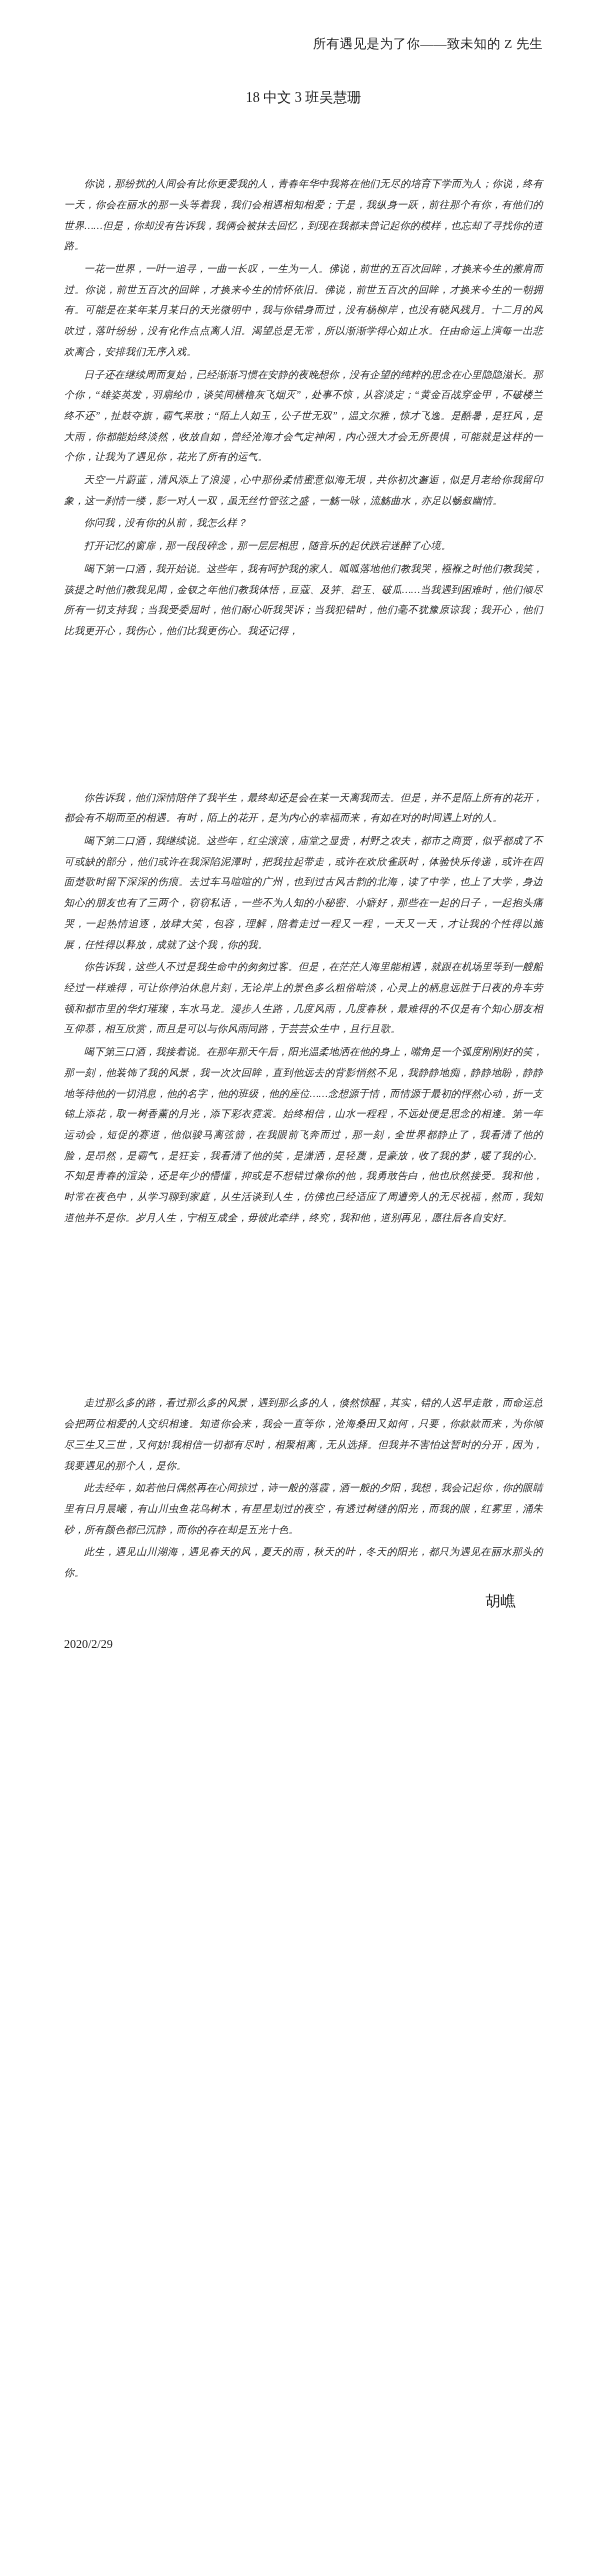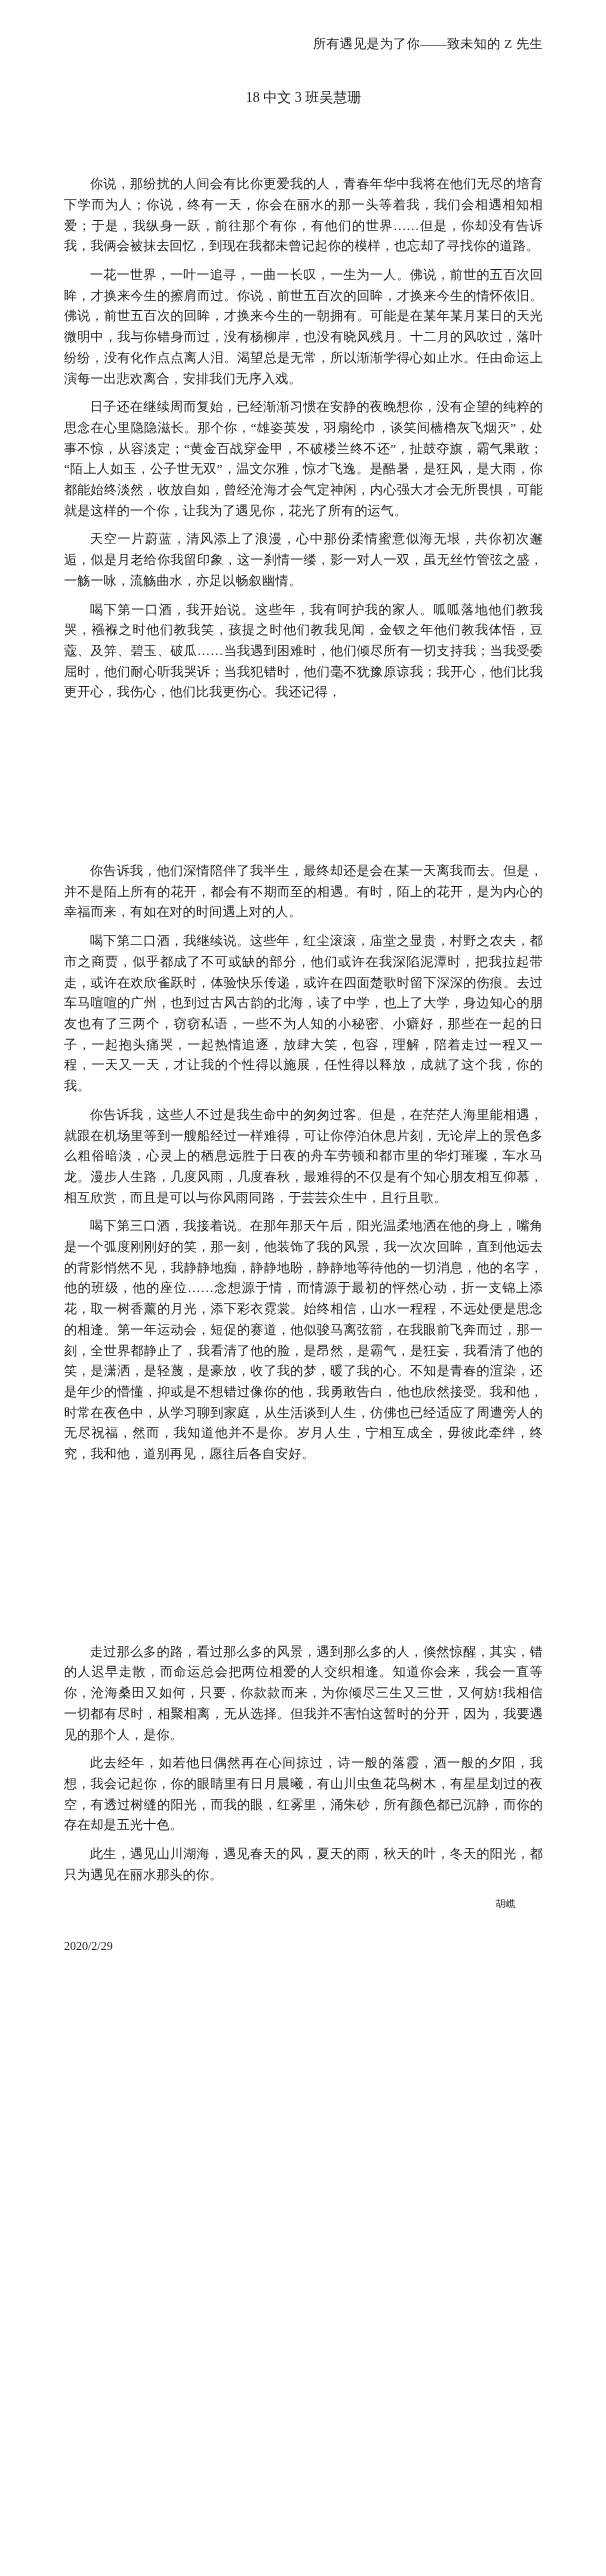--- a/index.html
+++ b/index.html
@@ -25,34 +25,35 @@
     margin: 0;
     line-height: 18.4px;
   }
   .author {
     text-align: center;
     font-size: 14px;
     margin-top: 38px;
     line-height: 13.8px;
   }
   .body-p {
-    font-size: 13px;
+    font-size: 10px;
     line-height: 20.7px;
     text-align: justify;
     text-indent: 2em;
-    margin: 8px 0;
+    margin: 2px 0;
     letter-spacing: 0.2px;
+    font-style: italic;
   }
   .first-p { margin-top: 69px; }
   .cont-p { text-indent: 0; }
   .page-gap-1 { height: 142px; }
   .page-gap-2 { height: 161px; }
   .signature {
     text-align: right;
-    font-size: 10px;
+    font-size: 15px;
     line-height: 20.7px;
     padding-right: 27.6px;
     margin-top: 7.7px;
   }
   .sig-date {
     text-align: left;
     font-size: 12px;
     line-height: 20.7px;
     padding-right: 4.6px;
     margin-top: 22px;
@@ -64,20 +65,22 @@
 <div class="doc">
 
   <h1 class="title">所有遇见是为了你——致未知的 Z 先生</h1>
 
   <div class="author">18 中文 3 班吴慧珊</div>
 
   <p class="body-p first-p">你说，那纷扰的人间会有比你更爱我的人，青春年华中我将在他们无尽的培育下学而为人；你说，终有一天，你会在丽水的那一头等着我，我们会相遇相知相爱；于是，我纵身一跃，前往那个有你，有他们的世界……但是，你却没有告诉我，我俩会被抹去回忆，到现在我都未曾记起你的模样，也忘却了寻找你的道路。</p>
   <p class="body-p">一花一世界，一叶一追寻，一曲一长叹，一生为一人。佛说，前世的五百次回眸，才换来今生的擦肩而过。你说，前世五百次的回眸，才换来今生的情怀依旧。佛说，前世五百次的回眸，才换来今生的一朝拥有。可能是在某年某月某日的天光微明中，我与你错身而过，没有杨柳岸，也没有晓风残月。十二月的风吹过，落叶纷纷，没有化作点点离人泪。渴望总是无常，所以渐渐学得心如止水。任由命运上演每一出悲欢离合，安排我们无序入戏。</p>
   <p class="body-p">日子还在继续周而复始，已经渐渐习惯在安静的夜晚想你，没有企望的纯粹的思念在心里隐隐滋长。那个你，“雄姿英发，羽扇纶巾，谈笑间樯橹灰飞烟灭”，处事不惊，从容淡定；“黄金百战穿金甲，不破楼兰终不还”，扯鼓夺旗，霸气果敢；“陌上人如玉，公子世无双”，温文尔雅，惊才飞逸。是酷暑，是狂风，是大雨，你都能始终淡然，收放自如，曾经沧海才会气定神闲，内心强大才会无所畏惧，可能就是这样的一个你，让我为了遇见你，花光了所有的运气。</p>
   <p class="body-p">天空一片蔚蓝，清风添上了浪漫，心中那份柔情蜜意似海无垠，共你初次邂逅，似是月老给你我留印象，这一刹情一缕，影一对人一双，虽无丝竹管弦之盛，一觞一咏，流觞曲水，亦足以畅叙幽情。</p>
+  <p class="body-p">你问我，没有你的从前，我怎么样？</p>
+  <p class="body-p">打开记忆的窗扉，那一段段碎念，那一层层相思，随音乐的起伏跌宕迷醉了心境。</p>
   <p class="body-p">喝下第一口酒，我开始说。这些年，我有呵护我的家人。呱呱落地他们教我哭，襁褓之时他们教我笑，孩提之时他们教我见闻，金钗之年他们教我体悟，豆蔻、及笄、碧玉、破瓜……当我遇到困难时，他们倾尽所有一切支持我；当我受委屈时，他们耐心听我哭诉；当我犯错时，他们毫不犹豫原谅我；我开心，他们比我更开心，我伤心，他们比我更伤心。我还记得，</p>
 
   <div class="page-gap-1"></div>
 
   <p class="body-p">你告诉我，他们深情陪伴了我半生，最终却还是会在某一天离我而去。但是，并不是陌上所有的花开，都会有不期而至的相遇。有时，陌上的花开，是为内心的幸福而来，有如在对的时间遇上对的人。</p>
   <p class="body-p">喝下第二口酒，我继续说。这些年，红尘滚滚，庙堂之显贵，村野之农夫，都市之商贾，似乎都成了不可或缺的部分，他们或许在我深陷泥潭时，把我拉起带走，或许在欢欣雀跃时，体验快乐传递，或许在四面楚歌时留下深深的伤痕。去过车马喧喧的广州，也到过古风古韵的北海，读了中学，也上了大学，身边知心的朋友也有了三两个，窃窃私语，一些不为人知的小秘密、小癖好，那些在一起的日子，一起抱头痛哭，一起热情追逐，放肆大笑，包容，理解，陪着走过一程又一程，一天又一天，才让我的个性得以施展，任性得以释放，成就了这个我，你的我。</p>
   <p class="body-p">你告诉我，这些人不过是我生命中的匆匆过客。但是，在茫茫人海里能相遇，就跟在机场里等到一艘船经过一样难得，可让你停泊休息片刻，无论岸上的景色多么粗俗暗淡，心灵上的栖息远胜于日夜的舟车劳顿和都市里的华灯璀璨，车水马龙。漫步人生路，几度风雨，几度春秋，最难得的不仅是有个知心朋友相互仰慕，相互欣赏，而且是可以与你风雨同路，于芸芸众生中，且行且歌。</p>
   <p class="body-p">喝下第三口酒，我接着说。在那年那天午后，阳光温柔地洒在他的身上，嘴角是一个弧度刚刚好的笑，那一刻，他装饰了我的风景，我一次次回眸，直到他远去的背影悄然不见，我静静地痴，静静地盼，静静地等待他的一切消息，他的名字，他的班级，他的座位……念想源于情，而情源于最初的怦然心动，折一支锦上添花，取一树香薰的月光，添下彩衣霓裳。始终相信，山水一程程，不远处便是思念的相逢。第一年运动会，短促的赛道，他似骏马离弦箭，在我眼前飞奔而过，那一刻，全世界都静止了，我看清了他的脸，是昂然，是霸气，是狂妄，我看清了他的笑，是潇洒，是轻蔑，是豪放，收了我的梦，暖了我的心。不知是青春的渲染，还是年少的懵懂，抑或是不想错过像你的他，我勇敢告白，他也欣然接受。我和他，时常在夜色中，从学习聊到家庭，从生活谈到人生，仿佛也已经适应了周遭旁人的无尽祝福，然而，我知道他并不是你。岁月人生，宁相互成全，毋彼此牵绊，终究，我和他，道别再见，愿往后各自安好。</p>
 
   <div class="page-gap-2"></div>

